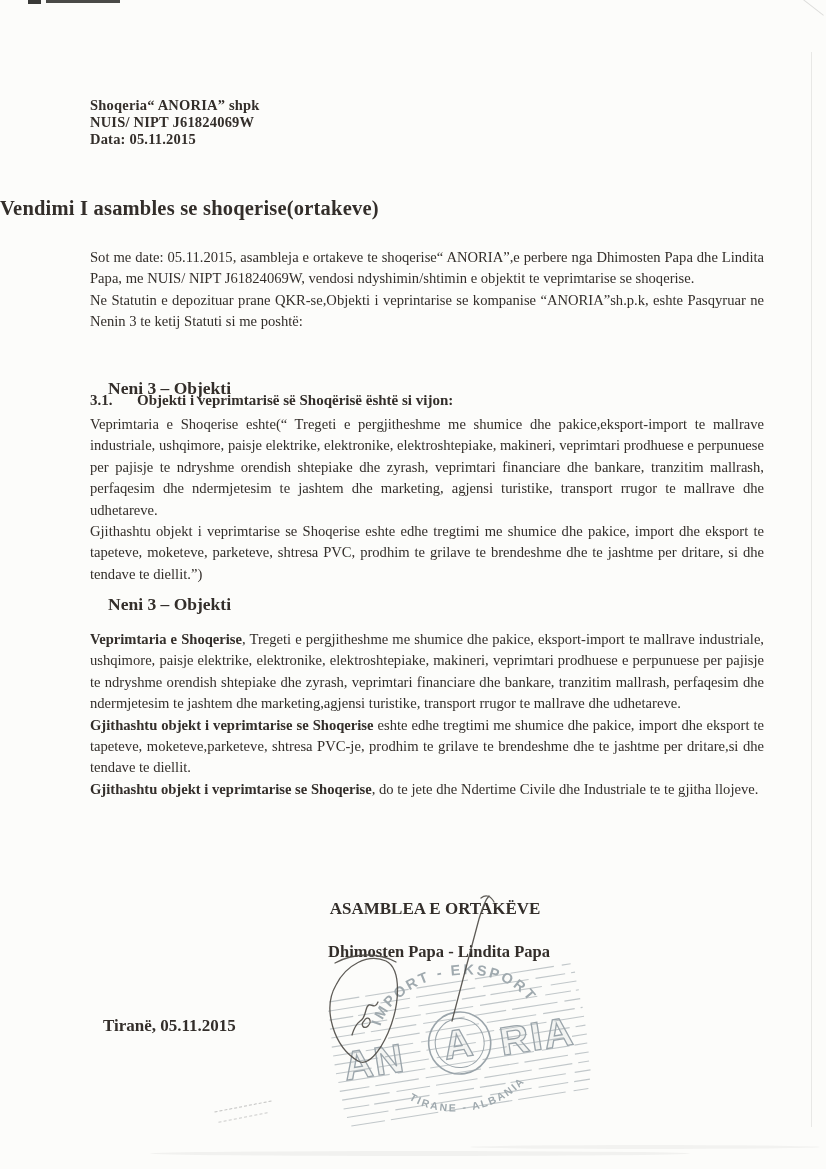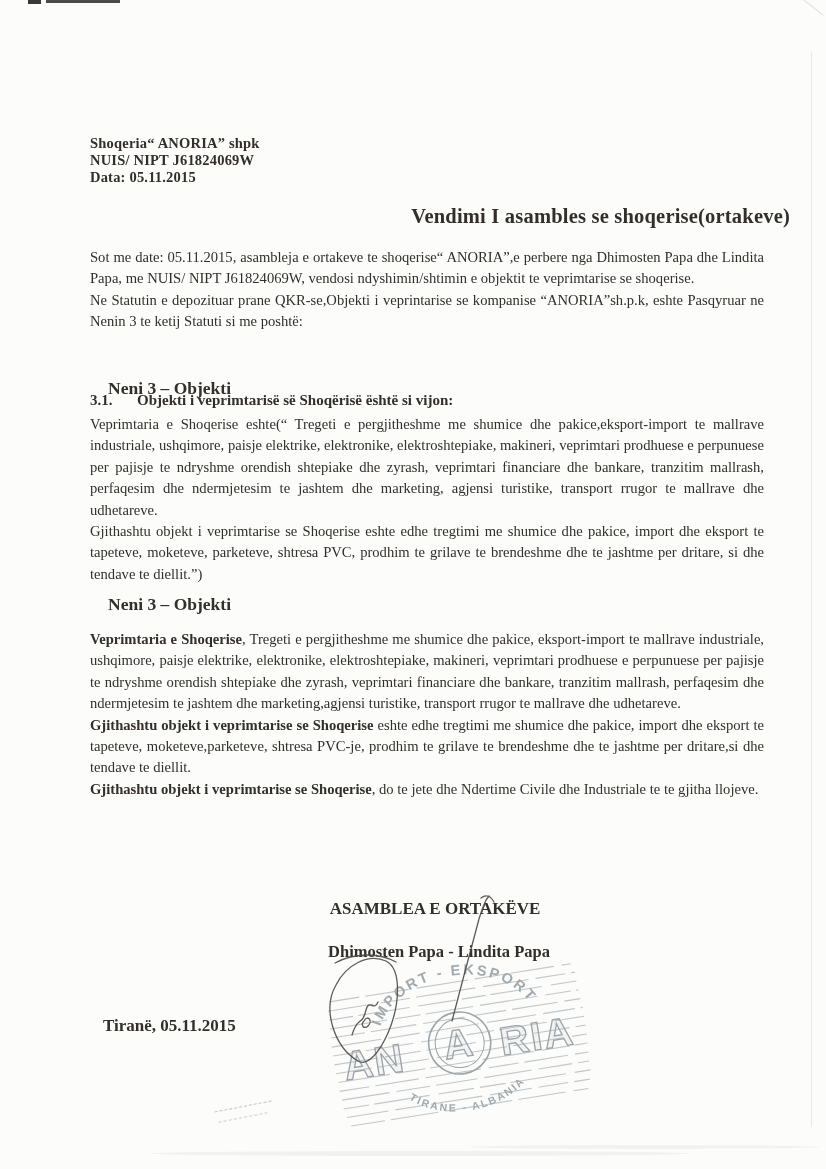--- a/index.html
+++ b/index.html
@@ -8,23 +8,23 @@
     position:relative;
     width:826px;height:1169px;
     margin:0 auto;
     background:#fcfcfa;
     overflow:hidden;
     font-family:"Liberation Serif", serif;
     color:#332e2a;
   }
   .blk{position:absolute;}
   
-  .letterhead{left:90px;top:97px;font-size:14.5px;font-weight:bold;line-height:17px;letter-spacing:.2px;margin-top:38px;}
+  .letterhead{left:90px;top:97px;font-size:14.5px;font-weight:bold;line-height:17px;letter-spacing:.2px;}
   
-  .title{left:0;top:197px;width:782px;text-align:right;font-size:20.5px;font-weight:bold;margin:8px;letter-spacing:.2px;}
+  .title{left:0;top:197px;width:782px;text-align:left;font-size:20.5px;font-weight:bold;margin:0;letter-spacing:.2px;}
   
   .body-text{font-size:14.6px;line-height:21.4px;text-align:justify;}
   .body-text p{margin:0;}
   .intro{left:90px;top:247px;width:674px;}
   .sec-head{left:100px;width:674px;font-size:17.5px;font-weight:bold;margin:8px;}
   .s1head{top:370px;}
   .s2head{top:586px;}
   .sub{left:90px;width:674px;font-size:15px;font-weight:bold;}
   .s1sub{top:392px;}
   .s2sub{top:608px;}

